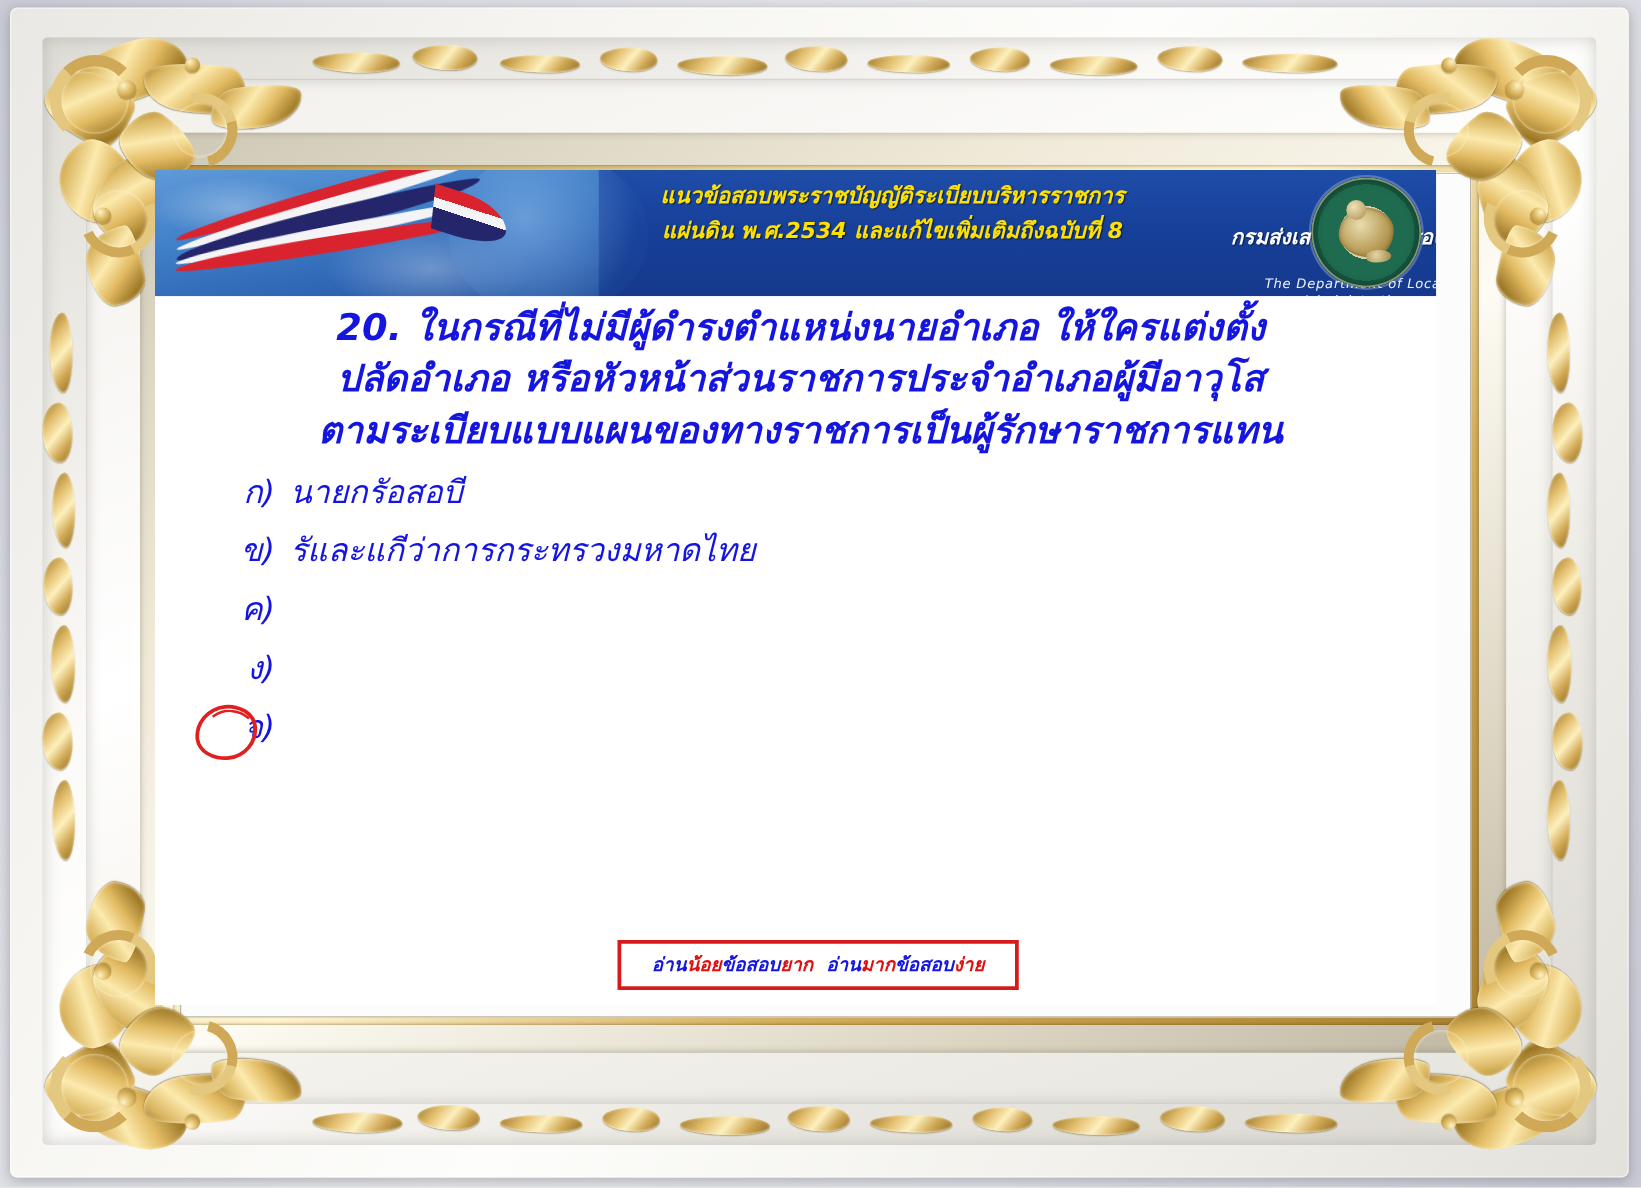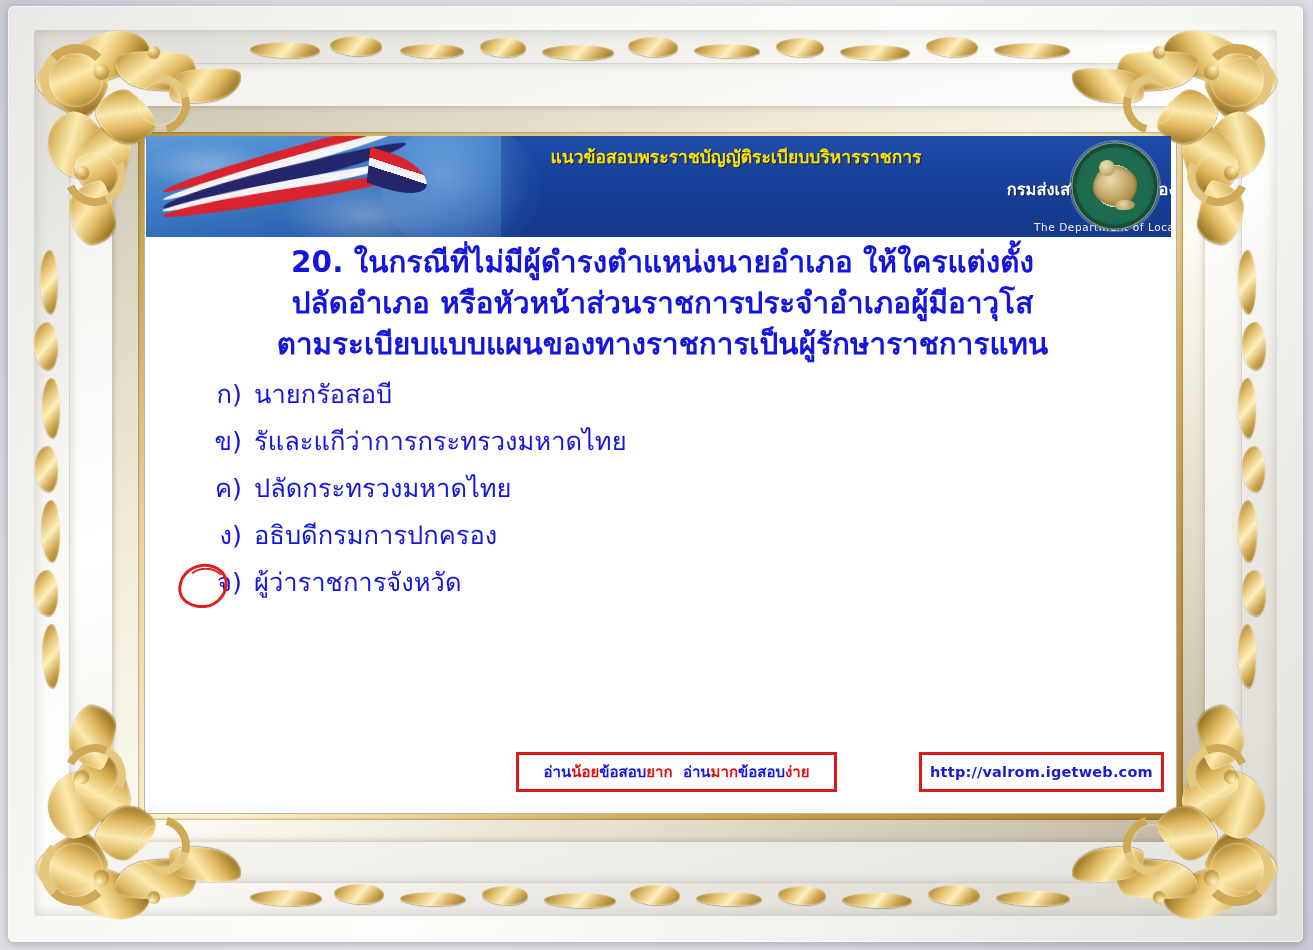--- a/index.html
+++ b/index.html
@@ -79,22 +79,22 @@
   .rail{position:absolute;pointer-events:none;}
   .rail span{
     position:absolute;
     background:linear-gradient(130deg,#9c7626,#e4c071 30%,#fdf0bd 52%,#d2aa57 74%,#8e6b20);
     border-radius:55% 45% 40% 60%/45% 55% 45% 55%;
     box-shadow:inset 0 0 2px rgba(255,248,214,.85),0 1px 1px rgba(85,62,14,.35);
   }
 
   
   #slide{
-    position:absolute;left:146px;top:136px;width:1025px;height:668px;
-    background:#ffffff;overflow:hidden;
+    position:absolute;left:124px;top:136px;width:1025px;height:668px;
+    background:#ffffff;overflow:hidden;font-style:italic;
   }
 
   
   .banner{
     position:relative;height:101px;width:100%;
     background:linear-gradient(180deg,#1e4da8 0%,#17409a 45%,#15398c 100%);
     overflow:hidden;
   }
   .banner .sky{
     position:absolute;left:0;top:0;width:355px;height:101px;
@@ -333,20 +333,21 @@
         <div class="band b1"></div>
           <div class="band b2"></div>
           <div class="band b3"></div>
         <div class="band b4"></div>
           <div class="band b5"></div>
         <div class="tail"></div>
       </div>
 
       <div class="title">
         <div>แนวข้อสอบพระราชบัญญัติระเบียบบริหารราชการ</div>
+        <div>แผ่นดิน พ.ศ.2534 และแก้ไขเพิ่มเติมถึงฉบับที่ 8</div>
       </div>
 
       <div class="dla">
         <div class="th">กรมส่งเสริมการปกครองท้องถิ่น</div>
         <div class="en">The Department of Local Administration</div>
       </div>
 
       <div class="seal">
         <div class="ring-text"></div>
         <div class="lion"></div>
@@ -368,53 +369,47 @@
           <div class="txt">นายกรัอสอบี</div>
         </div>
 
         <div class="choice">
           <div class="key">ข)</div>
           <div class="txt">รัและแกีว่าการกระทรวงมหาดไทย</div>
         </div>
 
         <div class="choice">
           <div class="key">ค)</div>
-          <div class="txt">ปลัดกระทรวงมหาดไทย</div>
         </div>
 
         <div class="choice">
           <div class="key">ง)</div>
-          <div class="txt">อธิบดีกรมการปกครอง</div>
         </div>
 
         <div class="choice">
           <div class="key">
             <span class="mark-circle"></span>
             <span>จ)</span>
           </div>
-          <div class="txt">ผู้ว่าราชการจังหวัด</div>
         </div>
 
       </div>
 
       <div class="footer">
 
 
         <div class="fbox" id="fbox-slogan">
           <span class="blue">อ่าน</span>
             <span class="red">น้อย</span>
             <span class="blue">ข้อสอบ</span>
             <span class="red">ยาก</span>
             <span class="blue" style="white-space:pre">  อ่าน</span>
             <span class="red">มาก</span>
             <span class="blue">ข้อสอบ</span>
             <span class="red">ง่าย</span>
         </div>
 
-        <div class="fbox" id="fbox-url">
-          <span>http://valrom.igetweb.com</span>
-        </div>
 
       </div>
 
     </div>
   </div>
 </div>
 
 </body></html>

